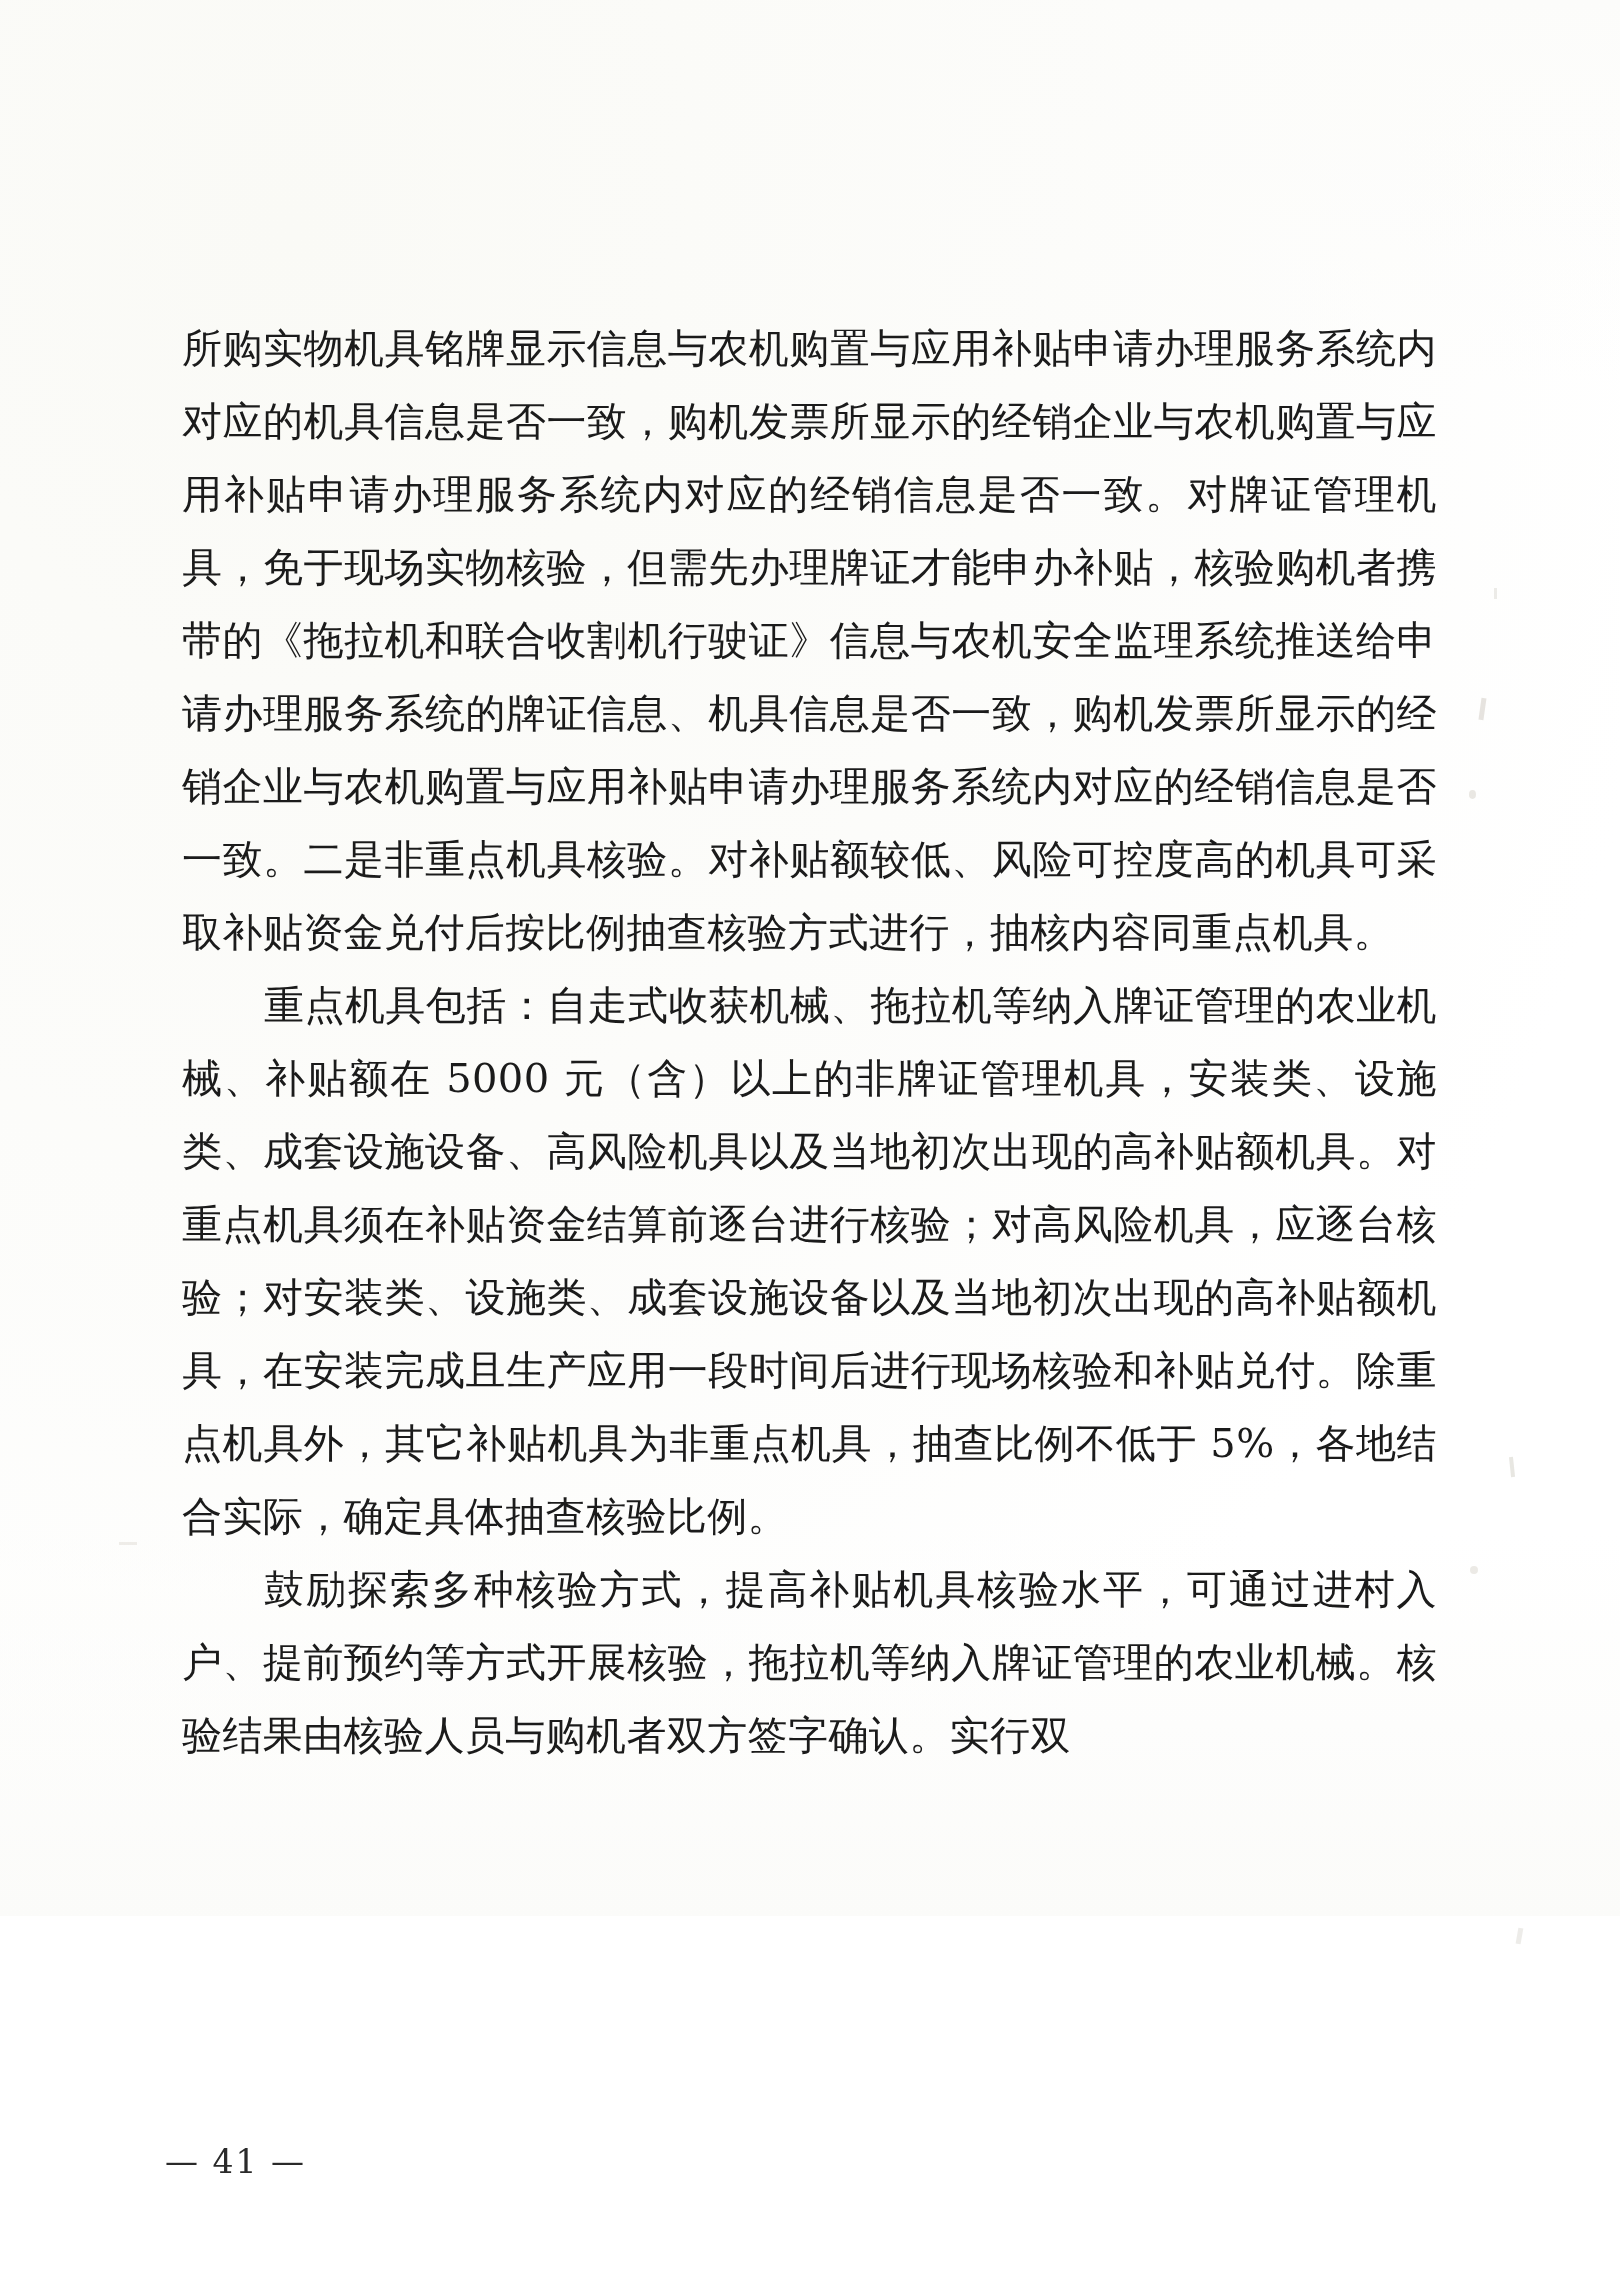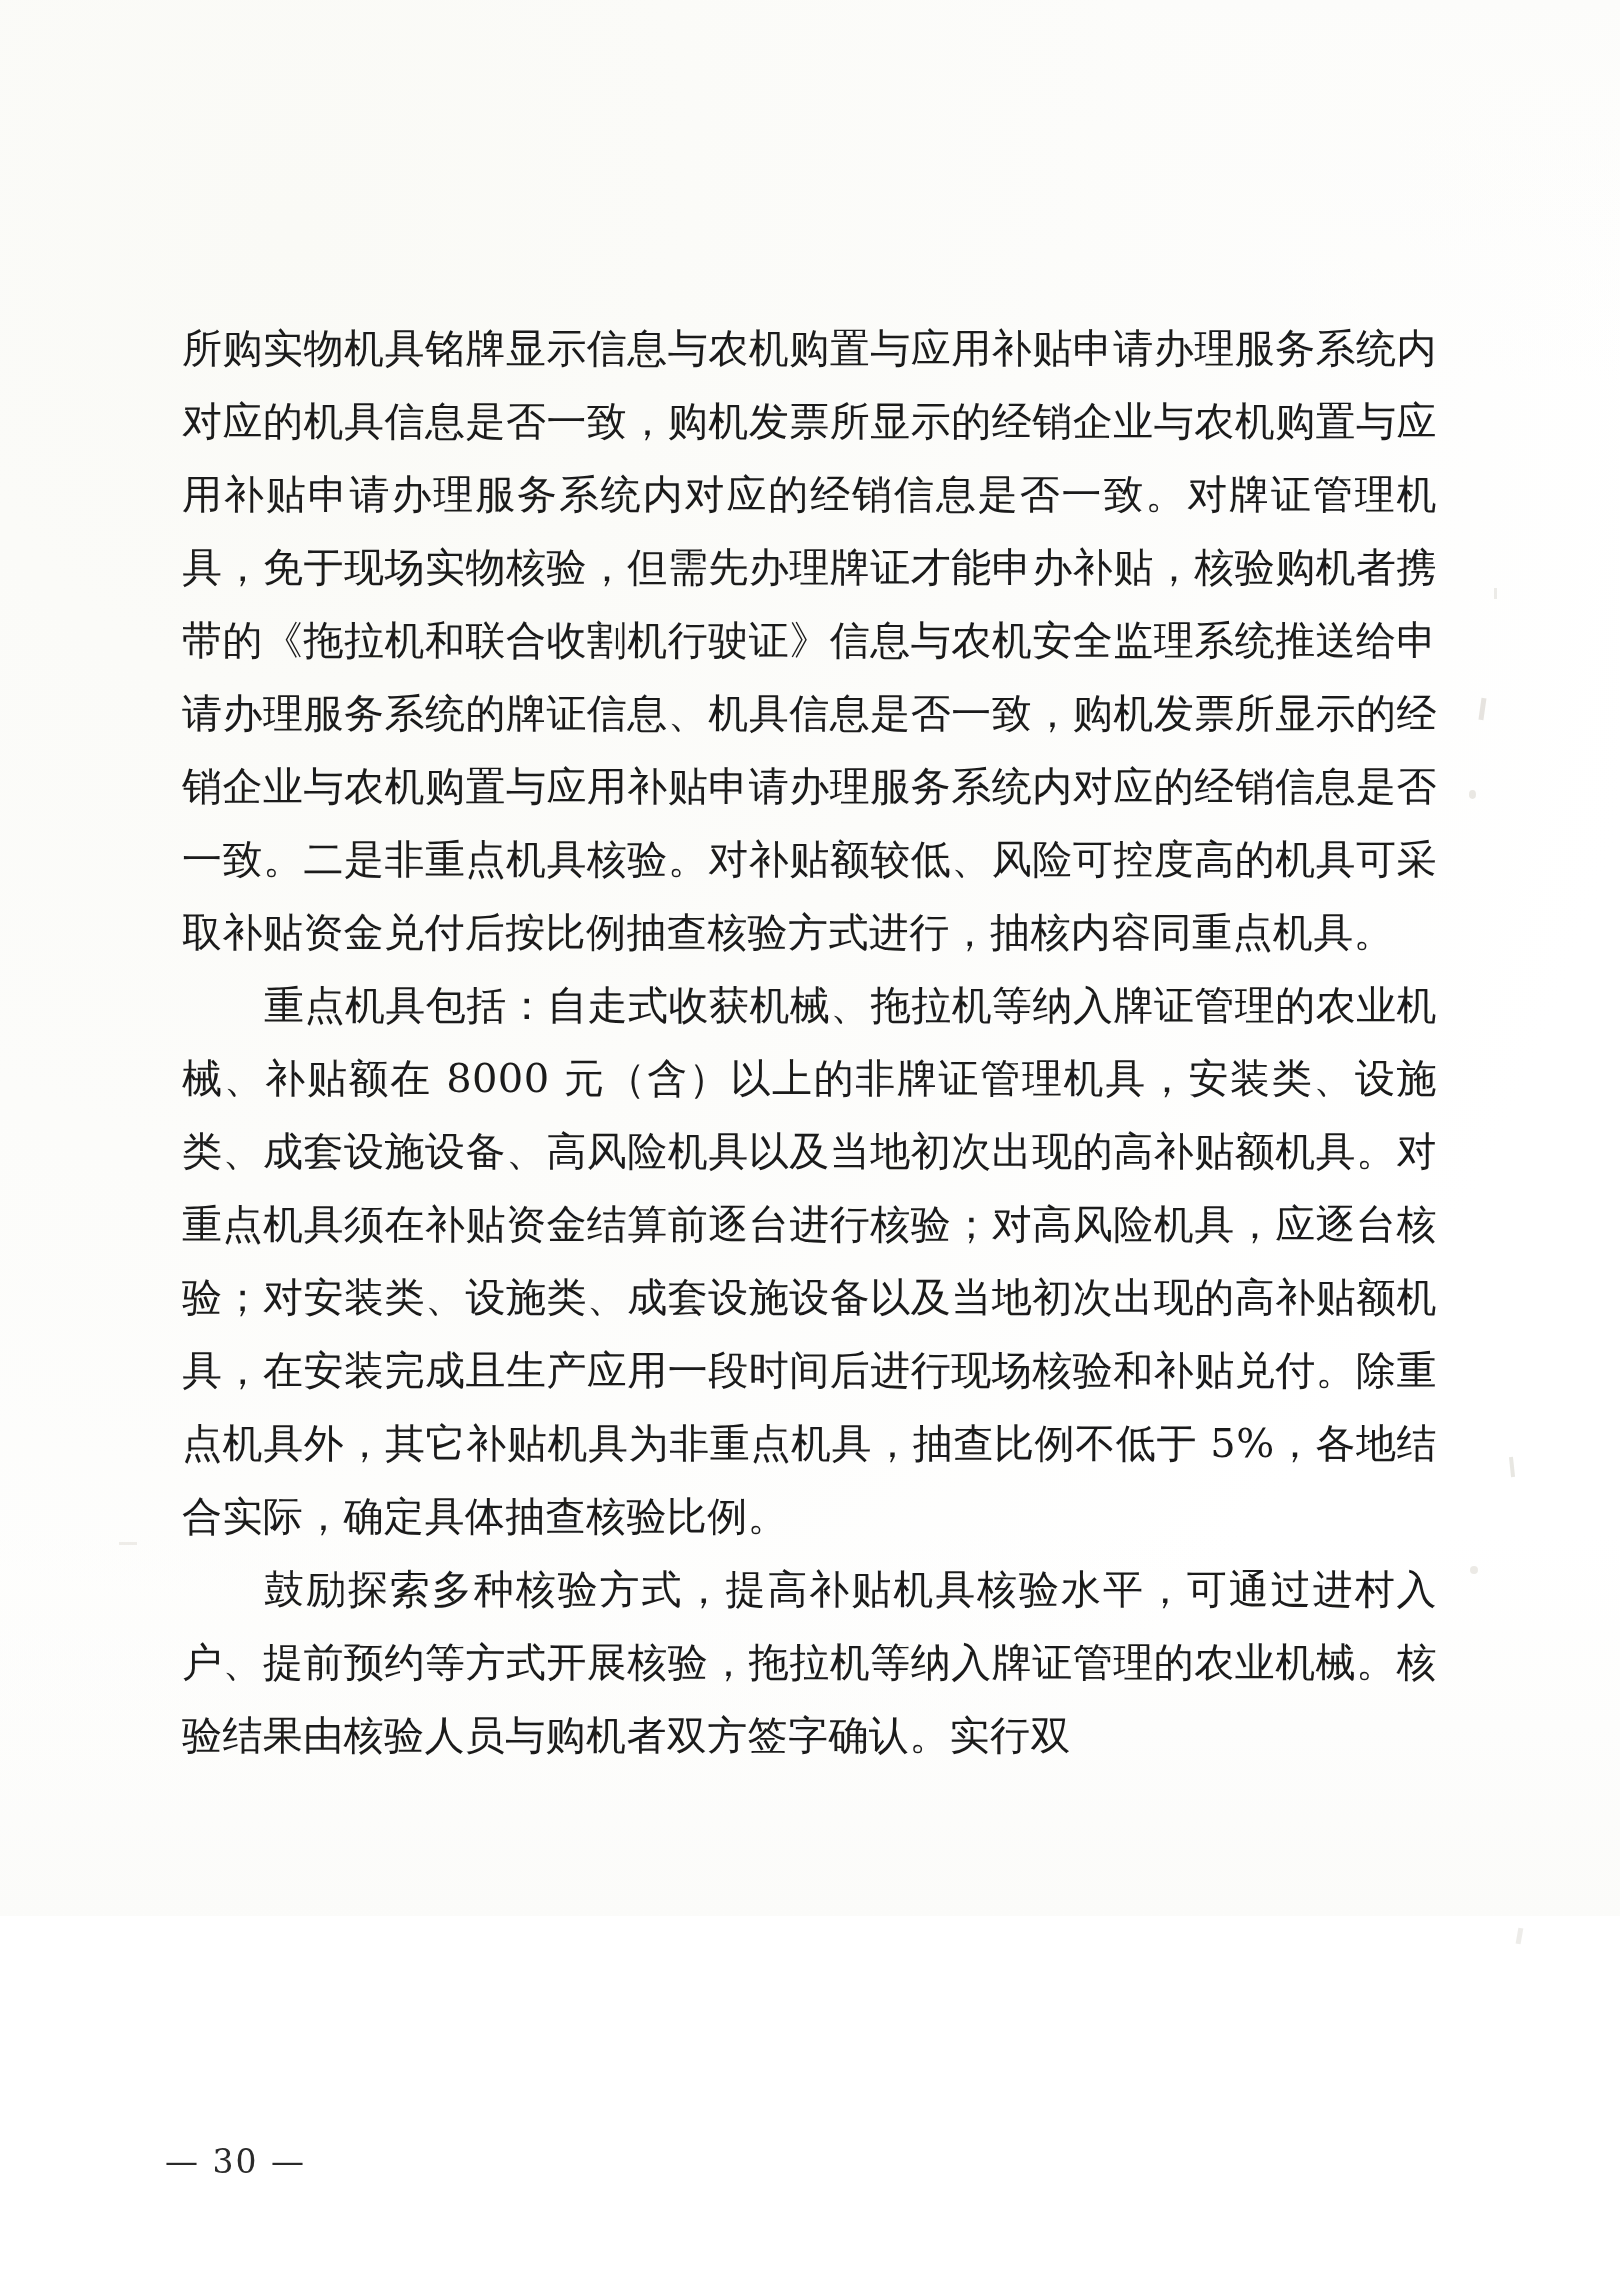--- a/index.html
+++ b/index.html
@@ -82,19 +82,19 @@
   <div class="speck s1"></div>
   <div class="speck s2"></div>
   <div class="speck s3"></div>
   <div class="speck s4"></div>
   <div class="speck s5"></div>
   <div class="speck s6"></div>
   <div class="speck s7"></div>
 
   <div class="content">
     <p class="body-text">所购实物机具铭牌显示信息与农机购置与应用补贴申请办理服务系统内对应的机具信息是否一致，购机发票所显示的经销企业与农机购置与应用补贴申请办理服务系统内对应的经销信息是否一致。对牌证管理机具，免于现场实物核验，但需先办理牌证才能申办补贴，核验购机者携带的《拖拉机和联合收割机行驶证》信息与农机安全监理系统推送给申请办理服务系统的牌证信息、机具信息是否一致，购机发票所显示的经销企业与农机购置与应用补贴申请办理服务系统内对应的经销信息是否一致。二是非重点机具核验。对补贴额较低、风险可控度高的机具可采取补贴资金兑付后按比例抽查核验方式进行，抽核内容同重点机具。</p>
-    <p class="body-text indent">重点机具包括：自走式收获机械、拖拉机等纳入牌证管理的农业机械、补贴额在 8000 元（含）以上的非牌证管理机具，安装类、设施类、成套设施设备、高风险机具以及当地初次出现的高补贴额机具。对重点机具须在补贴资金结算前逐台进行核验；对高风险机具，应逐台核验；对安装类、设施类、成套设施设备以及当地初次出现的高补贴额机具，在安装完成且生产应用一段时间后进行现场核验和补贴兑付。除重点机具外，其它补贴机具为非重点机具，抽查比例不低于 5%，各地结合实际，确定具体抽查核验比例。</p>
+    <p class="body-text indent">重点机具包括：自走式收获机械、拖拉机等纳入牌证管理的农业机械、补贴额在 5000 元（含）以上的非牌证管理机具，安装类、设施类、成套设施设备、高风险机具以及当地初次出现的高补贴额机具。对重点机具须在补贴资金结算前逐台进行核验；对高风险机具，应逐台核验；对安装类、设施类、成套设施设备以及当地初次出现的高补贴额机具，在安装完成且生产应用一段时间后进行现场核验和补贴兑付。除重点机具外，其它补贴机具为非重点机具，抽查比例不低于 5%，各地结合实际，确定具体抽查核验比例。</p>
     <p class="body-text indent">鼓励探索多种核验方式，提高补贴机具核验水平，可通过进村入户、提前预约等方式开展核验，拖拉机等纳入牌证管理的农业机械。核验结果由核验人员与购机者双方签字确认。实行双</p>
   </div>
 
-  <div class="footer">— 30 —</div>
+  <div class="footer">— 41 —</div>
 </div>
 
 
 </body></html>

